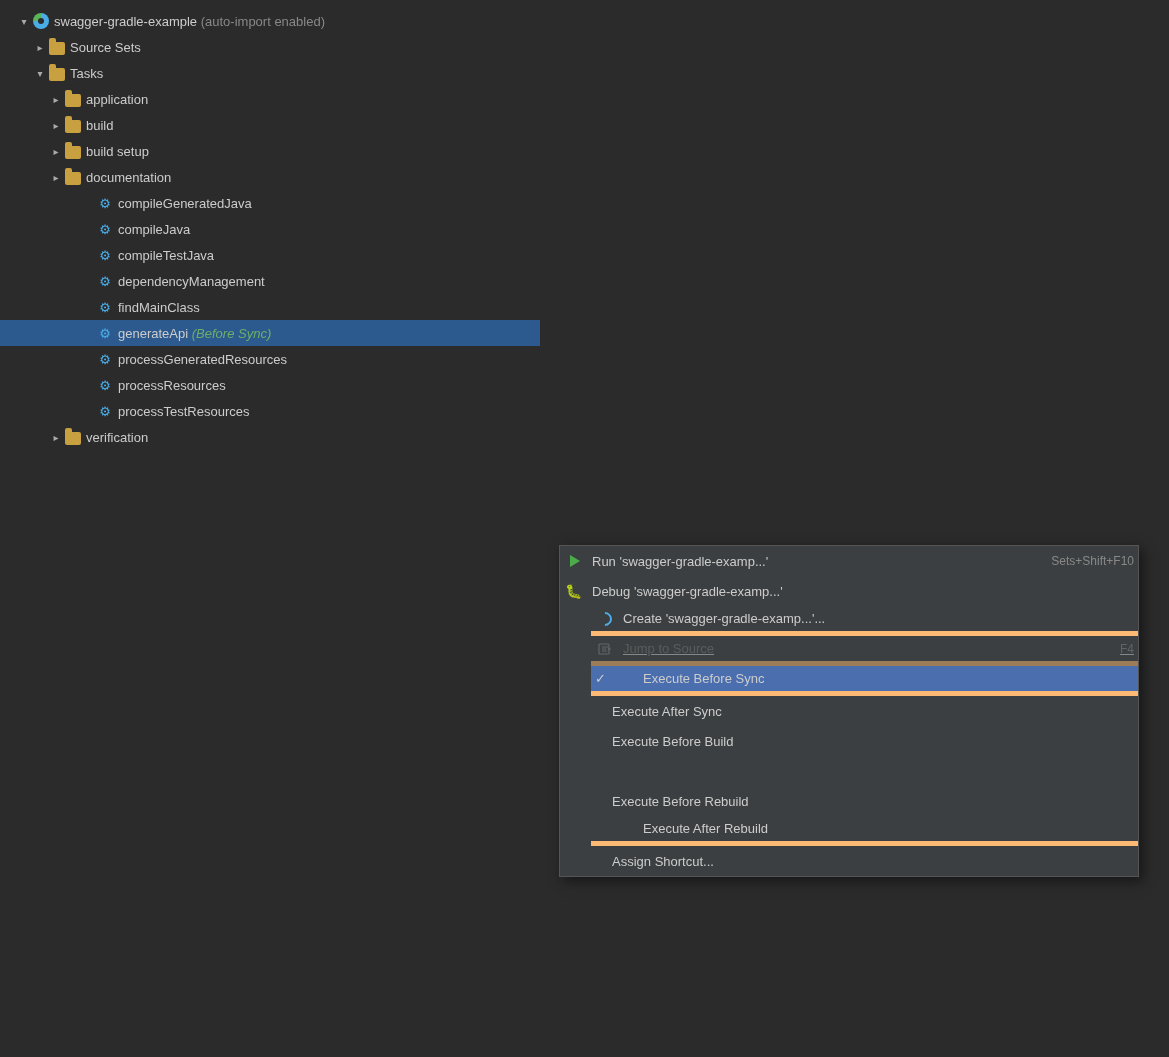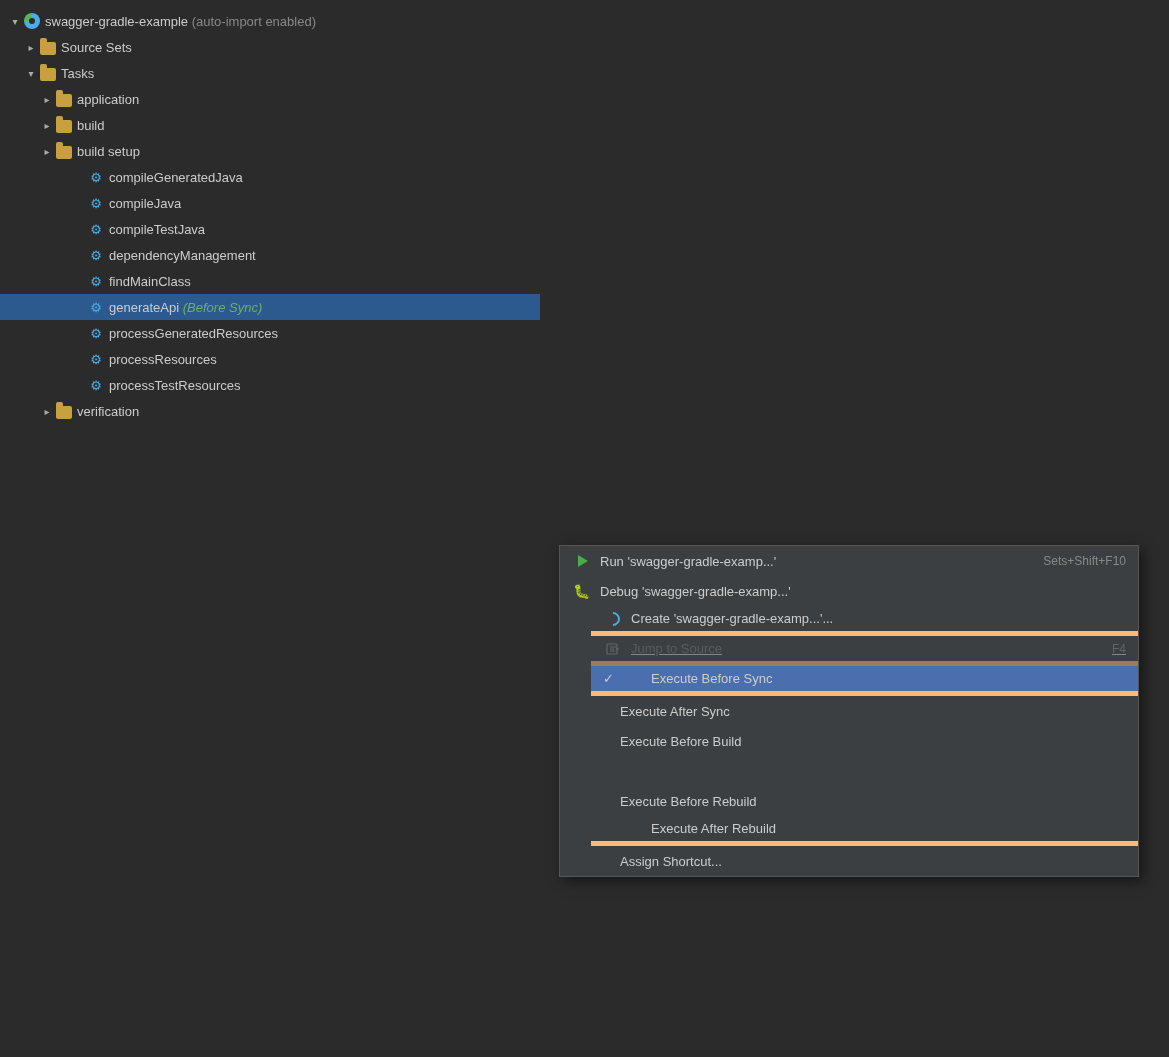--- a/index.html
+++ b/index.html
@@ -21,21 +21,21 @@
       padding: 8px 0;
       position: absolute;
       top: 0;
       left: 0;
     }
 
     .tree-item {
       display: flex;
       align-items: center;
       height: 26px;
-      padding-left: 3px;
+      padding-left: 12px;
       cursor: pointer;
       white-space: nowrap;
       position: relative;
     }
 
     .tree-item.selected {
       background: #2d5a8e;
     }
 
     .tree-item .indent {
@@ -137,21 +137,21 @@
       background: #3c3f41;
       border: 1px solid #555;
       box-shadow: 4px 4px 12px rgba(0,0,0,0.5);
       z-index: 100;
     }
 
     .context-menu-item {
       display: flex;
       align-items: center;
       height: 30px;
-      padding: 0 12px;
+      padding: 0 4px;
       cursor: pointer;
       position: relative;
     }
 
     .context-menu-item.highlighted {
       background: #4b6eaf;
     }
 
     .context-menu-item.disabled {
       opacity: 0.5;
@@ -266,20 +266,28 @@
 
   <div class="tree-item">
     <span class="indent" style="width:36px;"></span>
     <span class="chevron collapsed"></span>
     <span class="item-icon">
       <div class="folder-icon"></div>
     </span>
     <span class="item-label">build setup</span>
   </div>
 
+  <div class="tree-item">
+    <span class="indent" style="width:36px;"></span>
+    <span class="chevron collapsed"></span>
+    <span class="item-icon">
+      <div class="folder-icon"></div>
+    </span>
+    <span class="item-label">documentation</span>
+  </div>
 
 
 
   <div class="tree-item">
     <span class="indent" style="width:68px;"></span>
     <span class="chevron empty"></span>
     <span class="item-icon gear-icon">⚙</span>
     <span class="item-label">compileGeneratedJava</span>
   </div>
 

